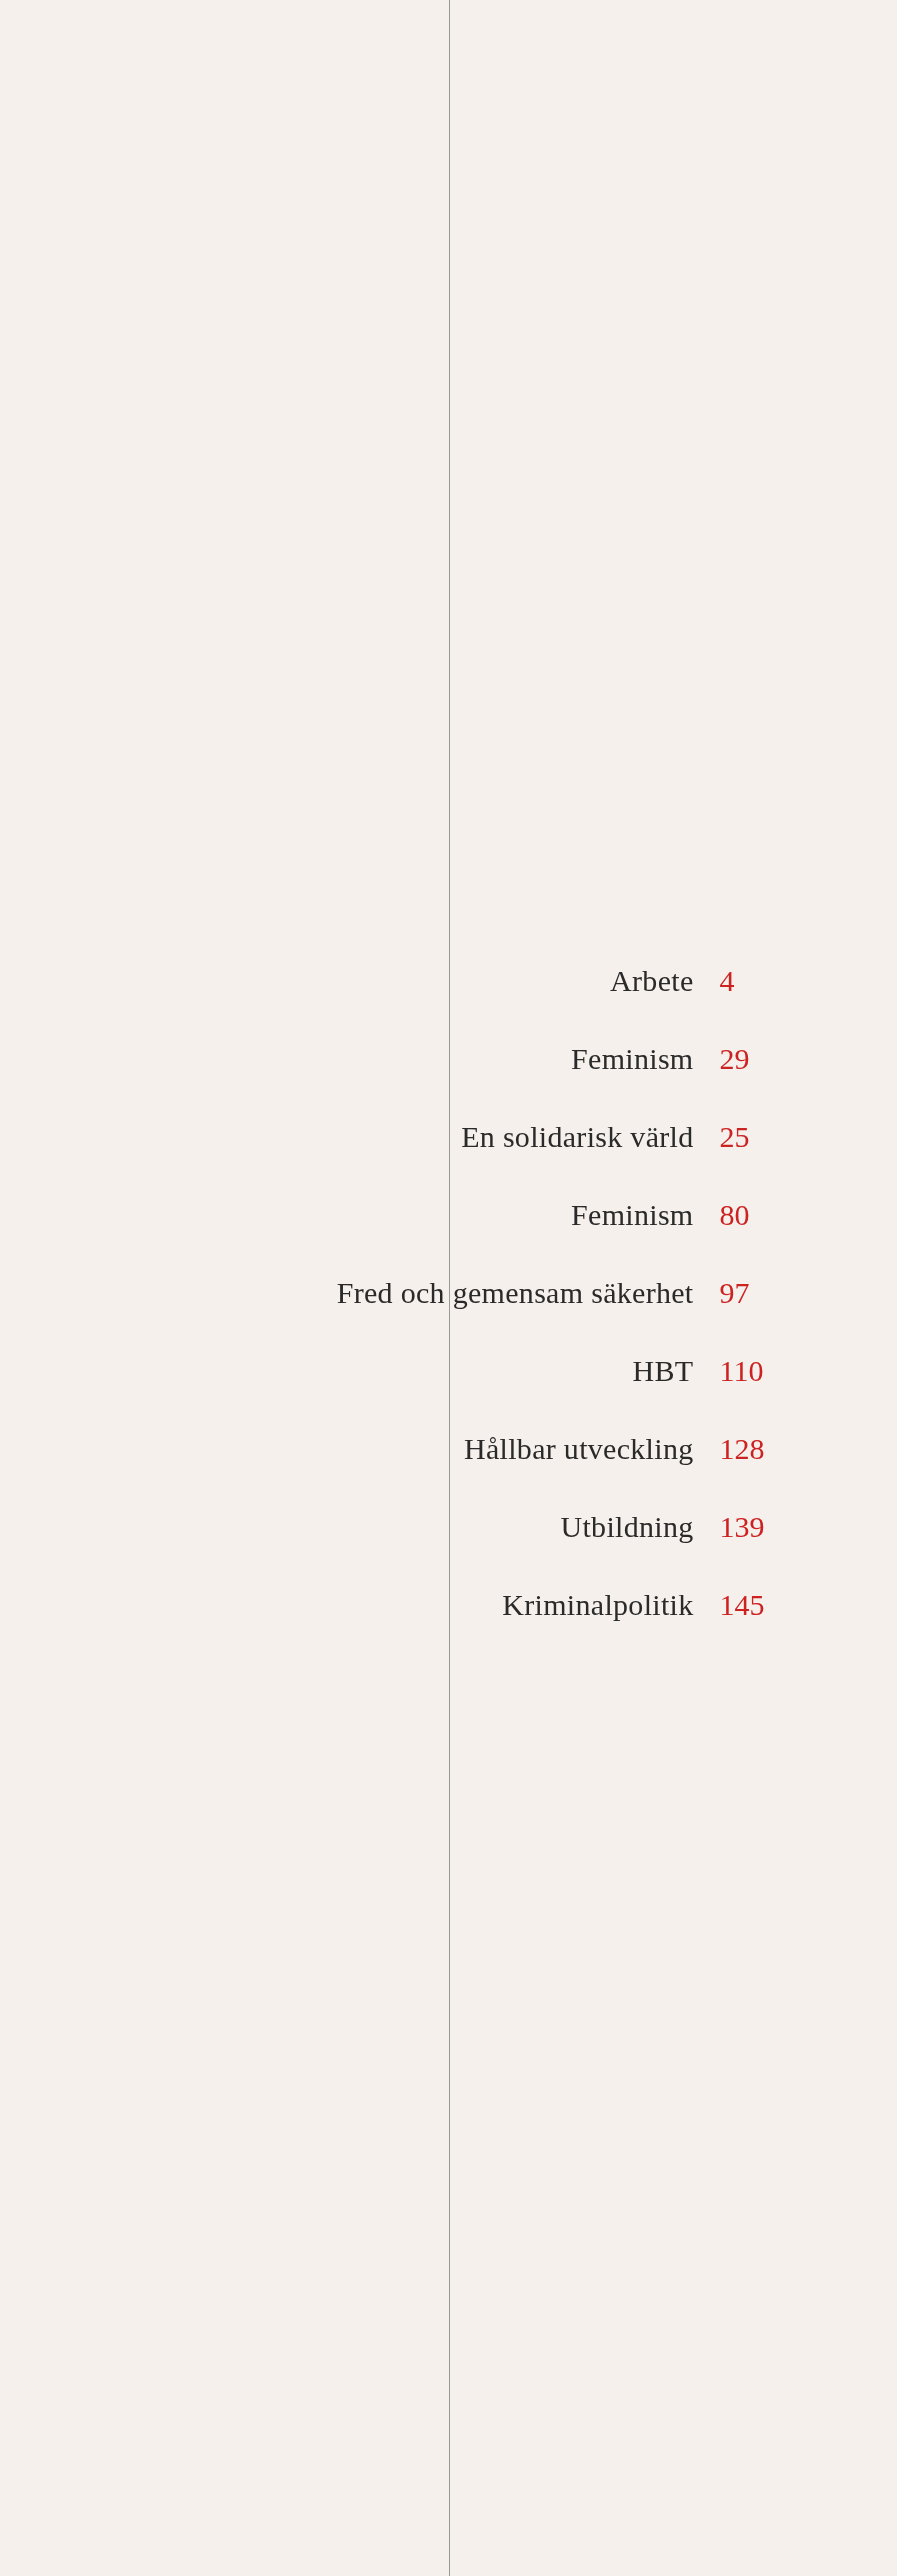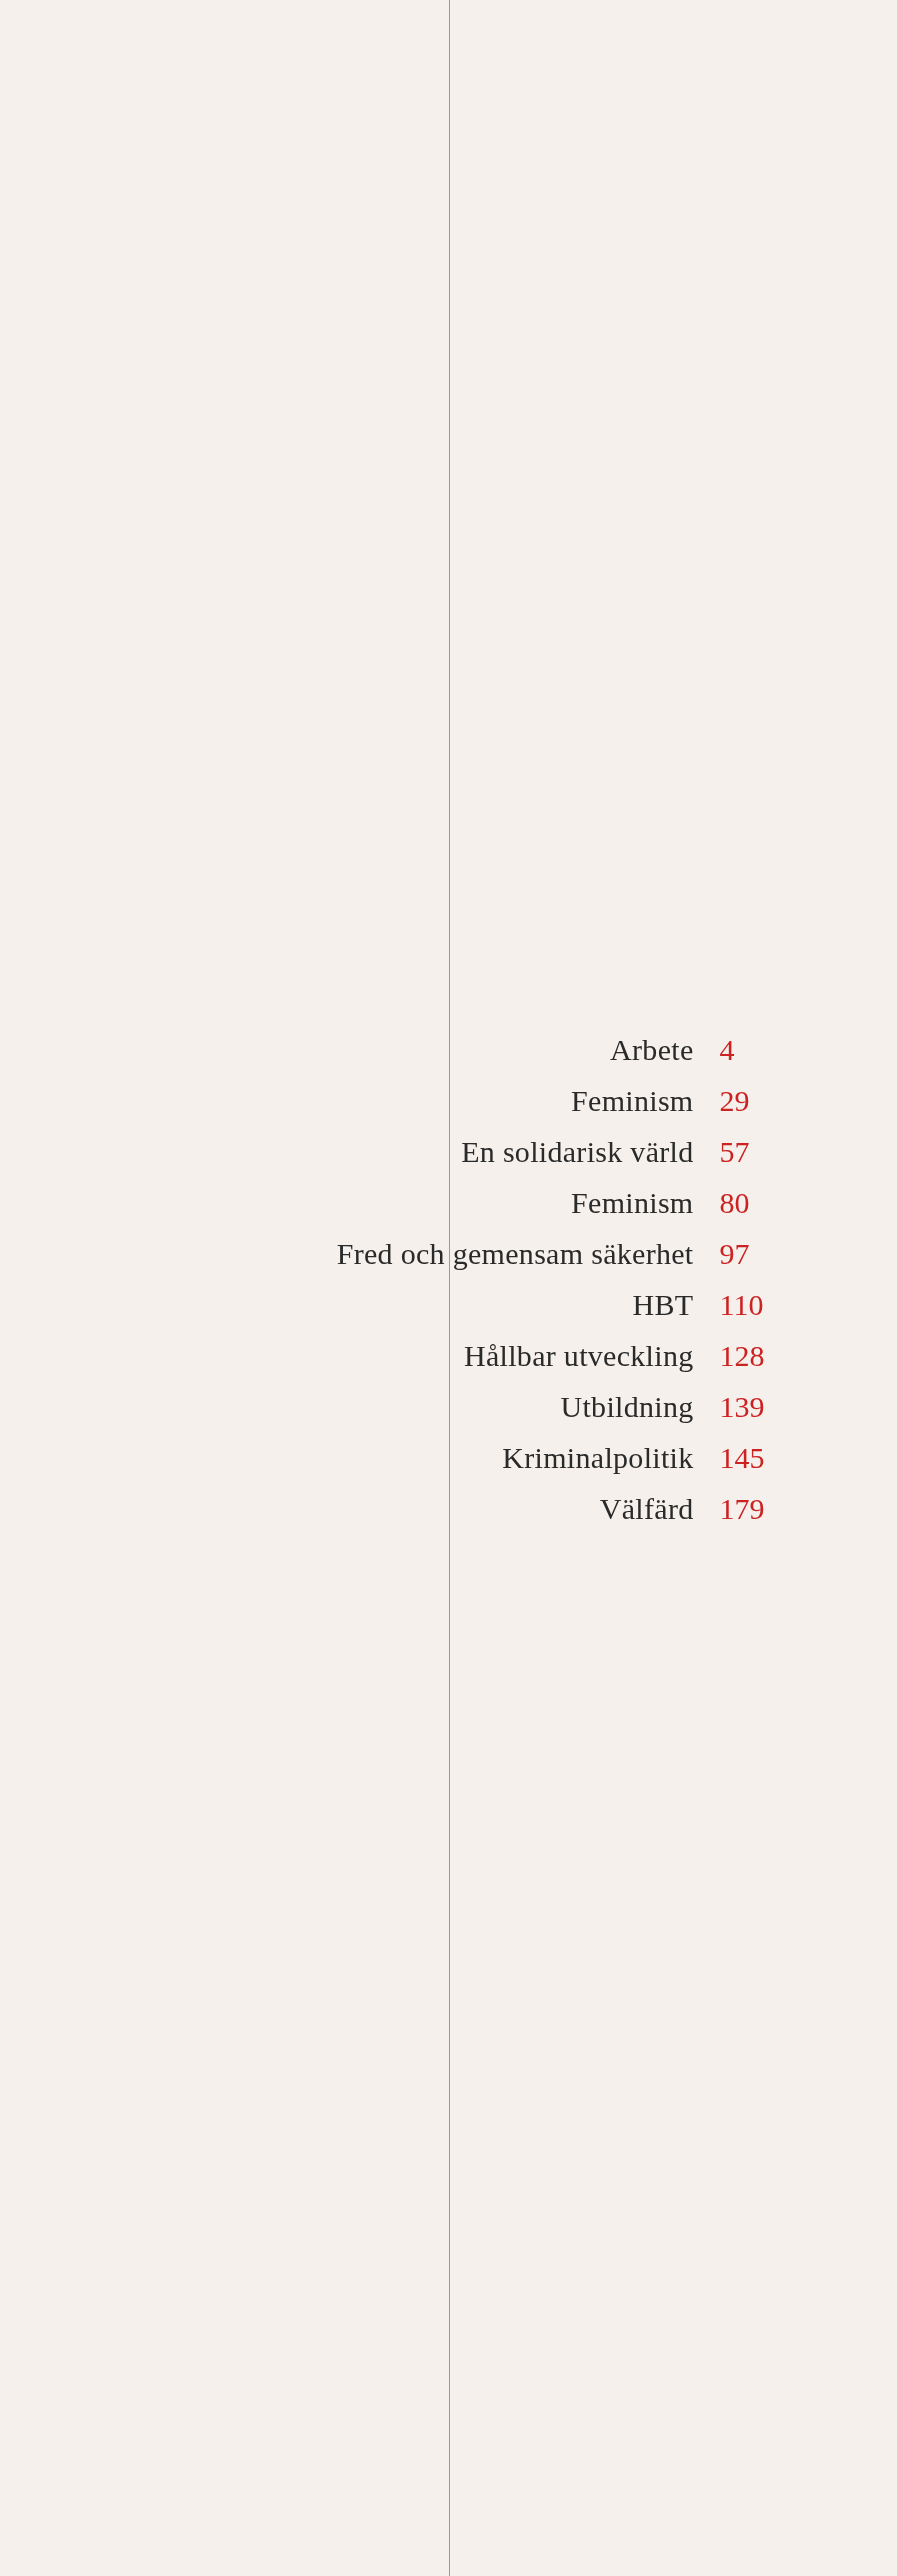--- a/index.html
+++ b/index.html
@@ -52,20 +52,21 @@
       justify-content: flex-end;
       margin-bottom: 17px;
     }
 
     .toc-label {
       font-size: 30px;
       color: #2a2a2a;
       text-align: right;
       letter-spacing: 0.01em;
       font-weight: normal;
+      margin-top: 27px;
     }
 
     .toc-divider {
       width: 26px;
       flex-shrink: 0;
     }
 
     .toc-number {
       font-size: 30px;
       color: #cc2222;
@@ -87,21 +88,21 @@
         <span class="toc-number">4</span>
       </div>
       <div class="toc-row">
         <span class="toc-label">Feminism</span>
         <span class="toc-divider"></span>
         <span class="toc-number">29</span>
       </div>
       <div class="toc-row">
         <span class="toc-label">En solidarisk värld</span>
         <span class="toc-divider"></span>
-        <span class="toc-number">57</span>
+        <span class="toc-number">25</span>
       </div>
       <div class="toc-row">
         <span class="toc-label">Feminism</span>
         <span class="toc-divider"></span>
         <span class="toc-number">80</span>
       </div>
       <div class="toc-row">
         <span class="toc-label">Fred och gemensam säkerhet</span>
         <span class="toc-divider"></span>
         <span class="toc-number">97</span>
@@ -119,20 +120,15 @@
       <div class="toc-row">
         <span class="toc-label">Utbildning</span>
         <span class="toc-divider"></span>
         <span class="toc-number">139</span>
       </div>
       <div class="toc-row">
         <span class="toc-label">Kriminalpolitik</span>
         <span class="toc-divider"></span>
         <span class="toc-number">145</span>
       </div>
-      <div class="toc-row">
-        <span class="toc-label">Välfärd</span>
-        <span class="toc-divider"></span>
-        <span class="toc-number">179</span>
-      </div>
     </div>
 </div>
 
 
 </body></html>

